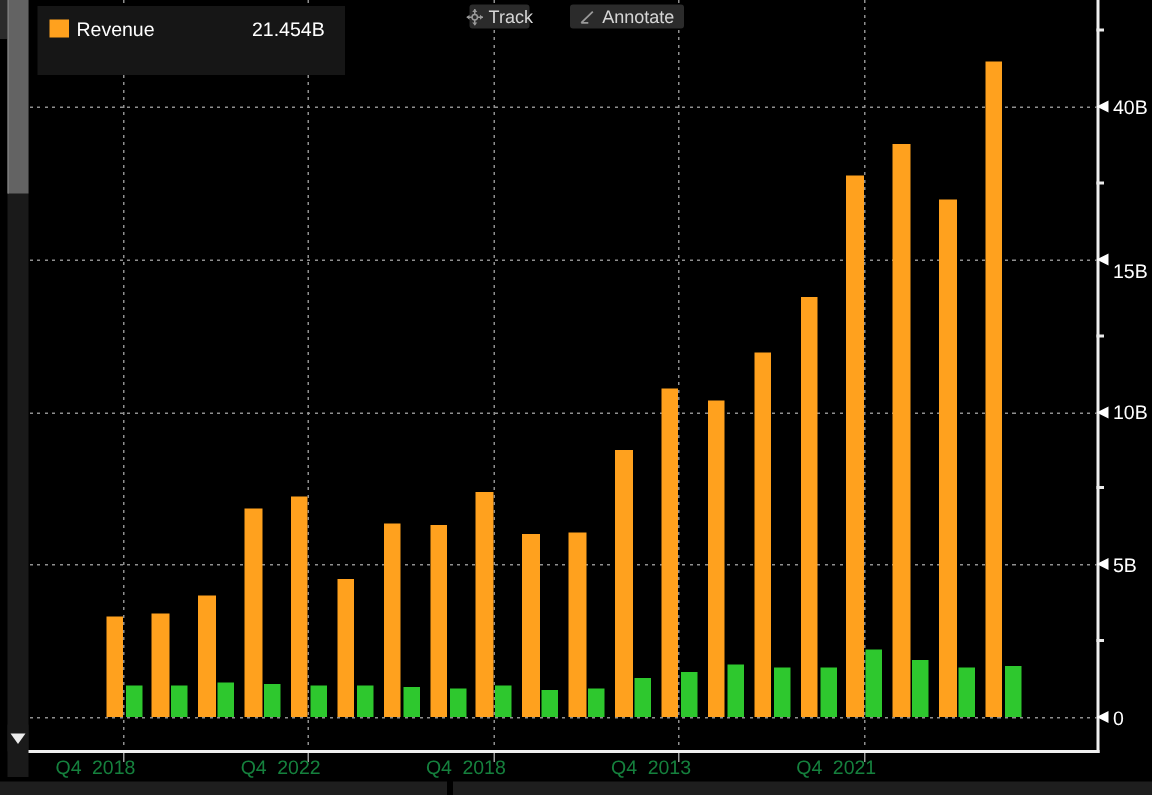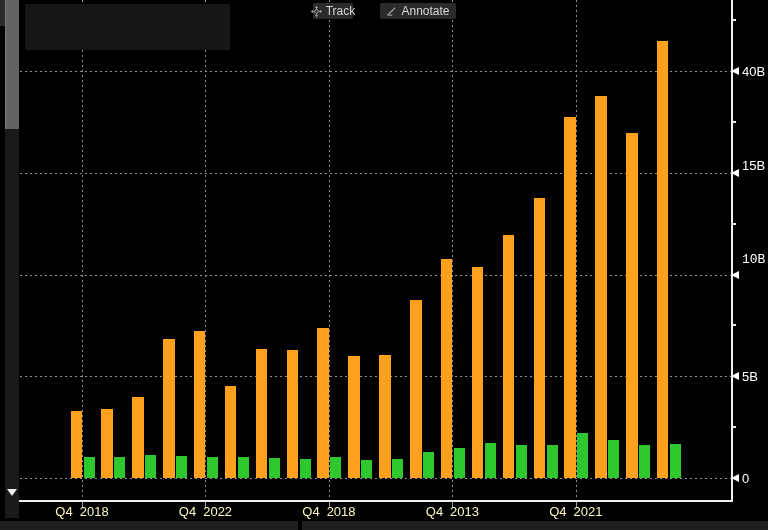--- a/index.html
+++ b/index.html
@@ -17,21 +17,21 @@
   
   #plot{left:0;top:0;width:768px;height:520px;}
   .hgrid{height:1px;background:repeating-linear-gradient(90deg,#8f8f8f 0 2px,transparent 2px 5px);}
   .vgrid{width:1px;background:repeating-linear-gradient(180deg,#8f8f8f 0 2px,transparent 2px 5px);}
   .bar{position:absolute;}
   .axis-line{background:#efefef;}
   .ylabel{color:#fff;font-size:13px;line-height:15px;white-space:nowrap;}
   .yarrow{width:0;height:0;border-top:4px solid transparent;border-bottom:4px solid transparent;border-right:8px solid #fff;}
   .ytick-minor{background:#e9e9e9;}
   .xtick{background:#9c9c9c;}
-  .xlabel{color:#fef9c3;font-size:13px;line-height:15px;display:flex;justify-content:center;gap:7px;white-space:nowrap;}
+  .xlabel{color:#15803d;font-size:13px;line-height:15px;display:flex;gap:7px;white-space:nowrap;}
   
   .legend{left:25px;top:4px;width:205px;height:46px;background:#161616;z-index:30;padding:7px 0 0 8px;box-sizing:border-box;}
   .legend-row{display:flex;align-items:center;height:16px;cursor:default;}
   .swatch{width:13px;height:12px;margin-right:5px;flex:0 0 auto;}
   .legend-label{color:#fff;font-size:13px;width:117px;flex:0 0 auto;}
   .legend-value{color:#fff;font-size:13px;}
   
   .tbtn{top:3px;height:16px;background:#2b2b2b;border-radius:2px;display:flex;align-items:center;
         justify-content:center;gap:4px;color:#d6d6d6;font-size:12px;z-index:30;cursor:default;}
   #btn-track{left:313px;width:40px;}
@@ -99,23 +99,23 @@
     <div class="bar" style="position: absolute; left: 608.256px; top: 440.21px; width: 11px; height: 37.7899px; background: rgb(46, 200, 46); z-index: 2;"></div>
     <div class="bar" style="position: absolute; left: 626.124px; top: 133.393px; width: 11.5px; height: 344.607px; background: rgb(255, 161, 30); z-index: 2;"></div>
     <div class="bar" style="position: absolute; left: 639.124px; top: 444.87px; width: 11px; height: 33.1298px; background: rgb(46, 200, 46); z-index: 2;"></div>
     <div class="bar" style="position: absolute; left: 656.992px; top: 41.4111px; width: 11.5px; height: 436.589px; background: rgb(255, 161, 30); z-index: 2;"></div>
     <div class="bar" style="position: absolute; left: 669.992px; top: 443.527px; width: 11px; height: 34.4729px; background: rgb(46, 200, 46); z-index: 2;"></div>
     <div class="axis-line" style="position: absolute; left: 731px; top: 0px; width: 1.5px; height: 501.5px; z-index: 3;"></div>
     <div class="axis-line" style="position: absolute; left: 19px; top: 500px; width: 713.5px; height: 1.5px; z-index: 3;"></div>
     <div class="yarrow" style="position: absolute; left: 731px; top: 67px; z-index: 4;"></div>
     <div class="ylabel" style="position: absolute; left: 742px; top: 63.5px; z-index: 4;">40B</div>
     <div class="yarrow" style="position: absolute; left: 731px; top: 168.75px; z-index: 4;"></div>
-    <div class="ylabel" style="position: absolute; left: 742px; top: 158px; z-index: 4;">15B</div>
+    <div class="ylabel" style="position: absolute; left: 742px; top: 173px; z-index: 4;">15B</div>
     <div class="yarrow" style="position: absolute; left: 731px; top: 270.5px; z-index: 4;"></div>
-    <div class="ylabel" style="position: absolute; left: 742px; top: 252px; z-index: 4; font-family: Liberation Mono, monospace;">10B</div>
+    <div class="ylabel" style="position: absolute; left: 742px; top: 267px; z-index: 4;">10B</div>
     <div class="yarrow" style="position: absolute; left: 731px; top: 372.25px; z-index: 4;"></div>
     <div class="ylabel" style="position: absolute; left: 742px; top: 368.75px; z-index: 4;">5B</div>
     <div class="yarrow" style="position: absolute; left: 731px; top: 474px; z-index: 4;"></div>
     <div class="ylabel" style="position: absolute; left: 742px; top: 470.5px; z-index: 4;">0</div>
     <div class="ytick-minor" style="position: absolute; left: 731px; top: 19.125px; width: 5px; height: 2px; z-index: 4;"></div>
     <div class="ytick-minor" style="position: absolute; left: 731px; top: 120.875px; width: 5px; height: 2px; z-index: 4;"></div>
     <div class="ytick-minor" style="position: absolute; left: 731px; top: 222.625px; width: 5px; height: 2px; z-index: 4;"></div>
     <div class="ytick-minor" style="position: absolute; left: 731px; top: 324.375px; width: 5px; height: 2px; z-index: 4;"></div>
     <div class="ytick-minor" style="position: absolute; left: 731px; top: 426.125px; width: 5px; height: 2px; z-index: 4;"></div>
     <div class="xtick" style="position: absolute; left: 82px; top: 501.5px; width: 1px; height: 6px; z-index: 4;"></div>
@@ -139,20 +139,25 @@
       <span>2013</span>
     </div>
     <div class="xtick" style="position: absolute; left: 575.888px; top: 501.5px; width: 1px; height: 6px; z-index: 4;"></div>
     <div class="xlabel" style="position: absolute; left: 530.888px; top: 504px; width: 90px; z-index: 4;">
       <span>Q4</span>
       <span>2021</span>
     </div>
   </div>
 
 <div class="abs legend">
+  <div class="legend-row">
+    <div class="swatch" style="background: rgb(255, 161, 30);"></div>
+    <div class="legend-label">Revenue</div>
+    <div class="legend-value">21.454B</div>
+  </div>
 </div>
 
 <div id="btn-track" class="abs tbtn">
   <span>
     <svg width="11" height="11" viewBox="0 0 11 11">
       <path d="M5.5 0 L5.5 11 M0 5.5 L11 5.5" stroke="#9a9a9a" stroke-width="1" fill="none"></path>
       <path d="M5.5 0 L3.8 2 L7.2 2 Z M5.5 11 L3.8 9 L7.2 9 Z M0 5.5 L2 3.8 L2 7.2 Z M11 5.5 L9 3.8 L9 7.2 Z" fill="#9a9a9a"></path>
       <circle cx="5.5" cy="5.5" r="1.8" fill="#2b2b2b" stroke="#9a9a9a"></circle>
     </svg>
   </span>

